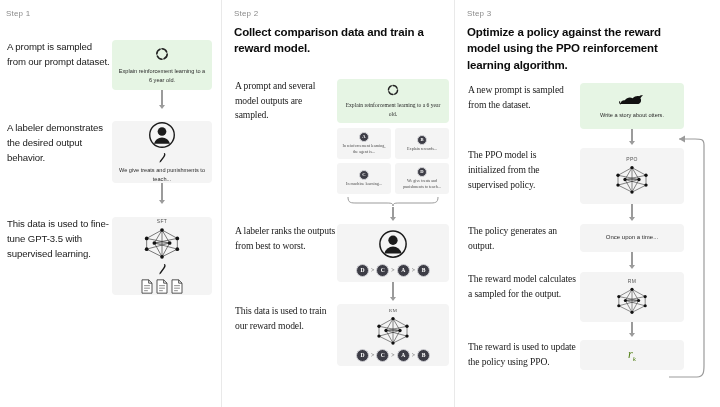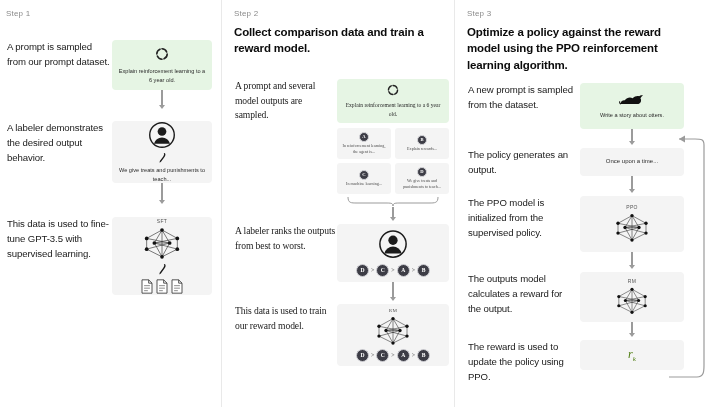--- a/index.html
+++ b/index.html
@@ -22,21 +22,21 @@
 
   .step-label{font-size:8px;color:#8a8a8a;letter-spacing:.2px;margin:0 0 6px 0;}
   .step-title{font-size:11.5px;font-weight:bold;line-height:1.42;letter-spacing:-.15px;margin:0;color:#0b0b0b;max-width:215px;}
 
   .rows{position:relative;margin-top:10px;}
   .row{display:flex;align-items:flex-start;}
   .caption{font-size:9.6px;line-height:1.55;color:#1a1a1a;letter-spacing:-.1px;}
 
   .c1-cap{width:105px;padding-left:1px;}
   .c2-cap{width:102px;padding-left:1px;}
-  .c3-cap{width:108px;padding-left:1px;}
+  .c3-cap{width:108px;padding-left:1px;font-family:Liberation Serif, serif;}
 
   
   .flow{position:relative;display:flex;flex-direction:column;align-items:center;}
   .flow-1{width:100px;}
   .flow-2{width:112px;}
   .flow-3{width:112px;}
 
   .card{
     box-sizing:border-box;
     background:#f4f4f4;
@@ -332,33 +332,20 @@
             <div class="card-text">Write a story about otters.</div>
           </div>
           <div class="arrow">
               <div class="stem" style="height:13px;"></div>
               <div class="head"></div>
             </div>
         </div>
       </div>
 
       <div class="row" style="margin-top:3px;">
-        <div class="caption c3-cap">The policy generates an output.</div>
-        <div class="flow flow-3">
-          <div class="card" style="width:104px;height:28px;">
-            <div class="card-text" style="font-size:6px;">Once upon a time...</div>
-          </div>
-          <div class="arrow">
-              <div class="stem" style="height:14px;"></div>
-              <div class="head"></div>
-            </div>
-        </div>
-      </div>
-
-      <div class="row" style="margin-top:3px;">
         <div class="caption c3-cap">The PPO model is initialized from the supervised policy.</div>
         <div class="flow flow-3">
           <div class="card" style="width:104px;height:56px;">
             <div class="card-tag">PPO</div>
             <svg class="net" style="width:42px;height:31px;" viewBox="0 0 60 44">
               <g stroke="#2a2a2a" stroke-width="0.8" fill="none">
                 <path d="M30 5 L10 16 L10 30 L30 40 L50 30 L50 16 Z"></path>
                 <path d="M30 5 L20 22 L30 40 L40 22 Z"></path>
                 <path d="M10 16 L40 22 M50 16 L20 22 M10 30 L40 22 M50 30 L20 22 M20 22 L40 22 M30 5 L30 40"></path>
               </g>
@@ -375,21 +362,34 @@
             </svg>
           </div>
           <div class="arrow">
               <div class="stem" style="height:14px;"></div>
               <div class="head"></div>
             </div>
         </div>
       </div>
 
       <div class="row" style="margin-top:3px;">
-        <div class="caption c3-cap">The outputs model calculates a reward for the output.</div>
+        <div class="caption c3-cap">The policy generates an output.</div>
+        <div class="flow flow-3">
+          <div class="card" style="width:104px;height:28px;">
+            <div class="card-text" style="font-size:6px;">Once upon a time...</div>
+          </div>
+          <div class="arrow">
+              <div class="stem" style="height:14px;"></div>
+              <div class="head"></div>
+            </div>
+        </div>
+      </div>
+
+      <div class="row" style="margin-top:3px;">
+        <div class="caption c3-cap">The reward model calculates a sampled for the output.</div>
         <div class="flow flow-3">
           <div class="card" style="width:104px;height:50px;">
             <div class="card-tag">RM</div>
             <svg class="net" style="width:40px;height:29px;" viewBox="0 0 60 44">
               <g stroke="#2a2a2a" stroke-width="0.8" fill="none">
                 <path d="M30 5 L10 16 L10 30 L30 40 L50 30 L50 16 Z"></path>
                 <path d="M30 5 L20 22 L30 40 L40 22 Z"></path>
                 <path d="M10 16 L40 22 M50 16 L20 22 M10 30 L40 22 M50 30 L20 22 M20 22 L40 22 M30 5 L30 40"></path>
               </g>
               <g fill="#111">

